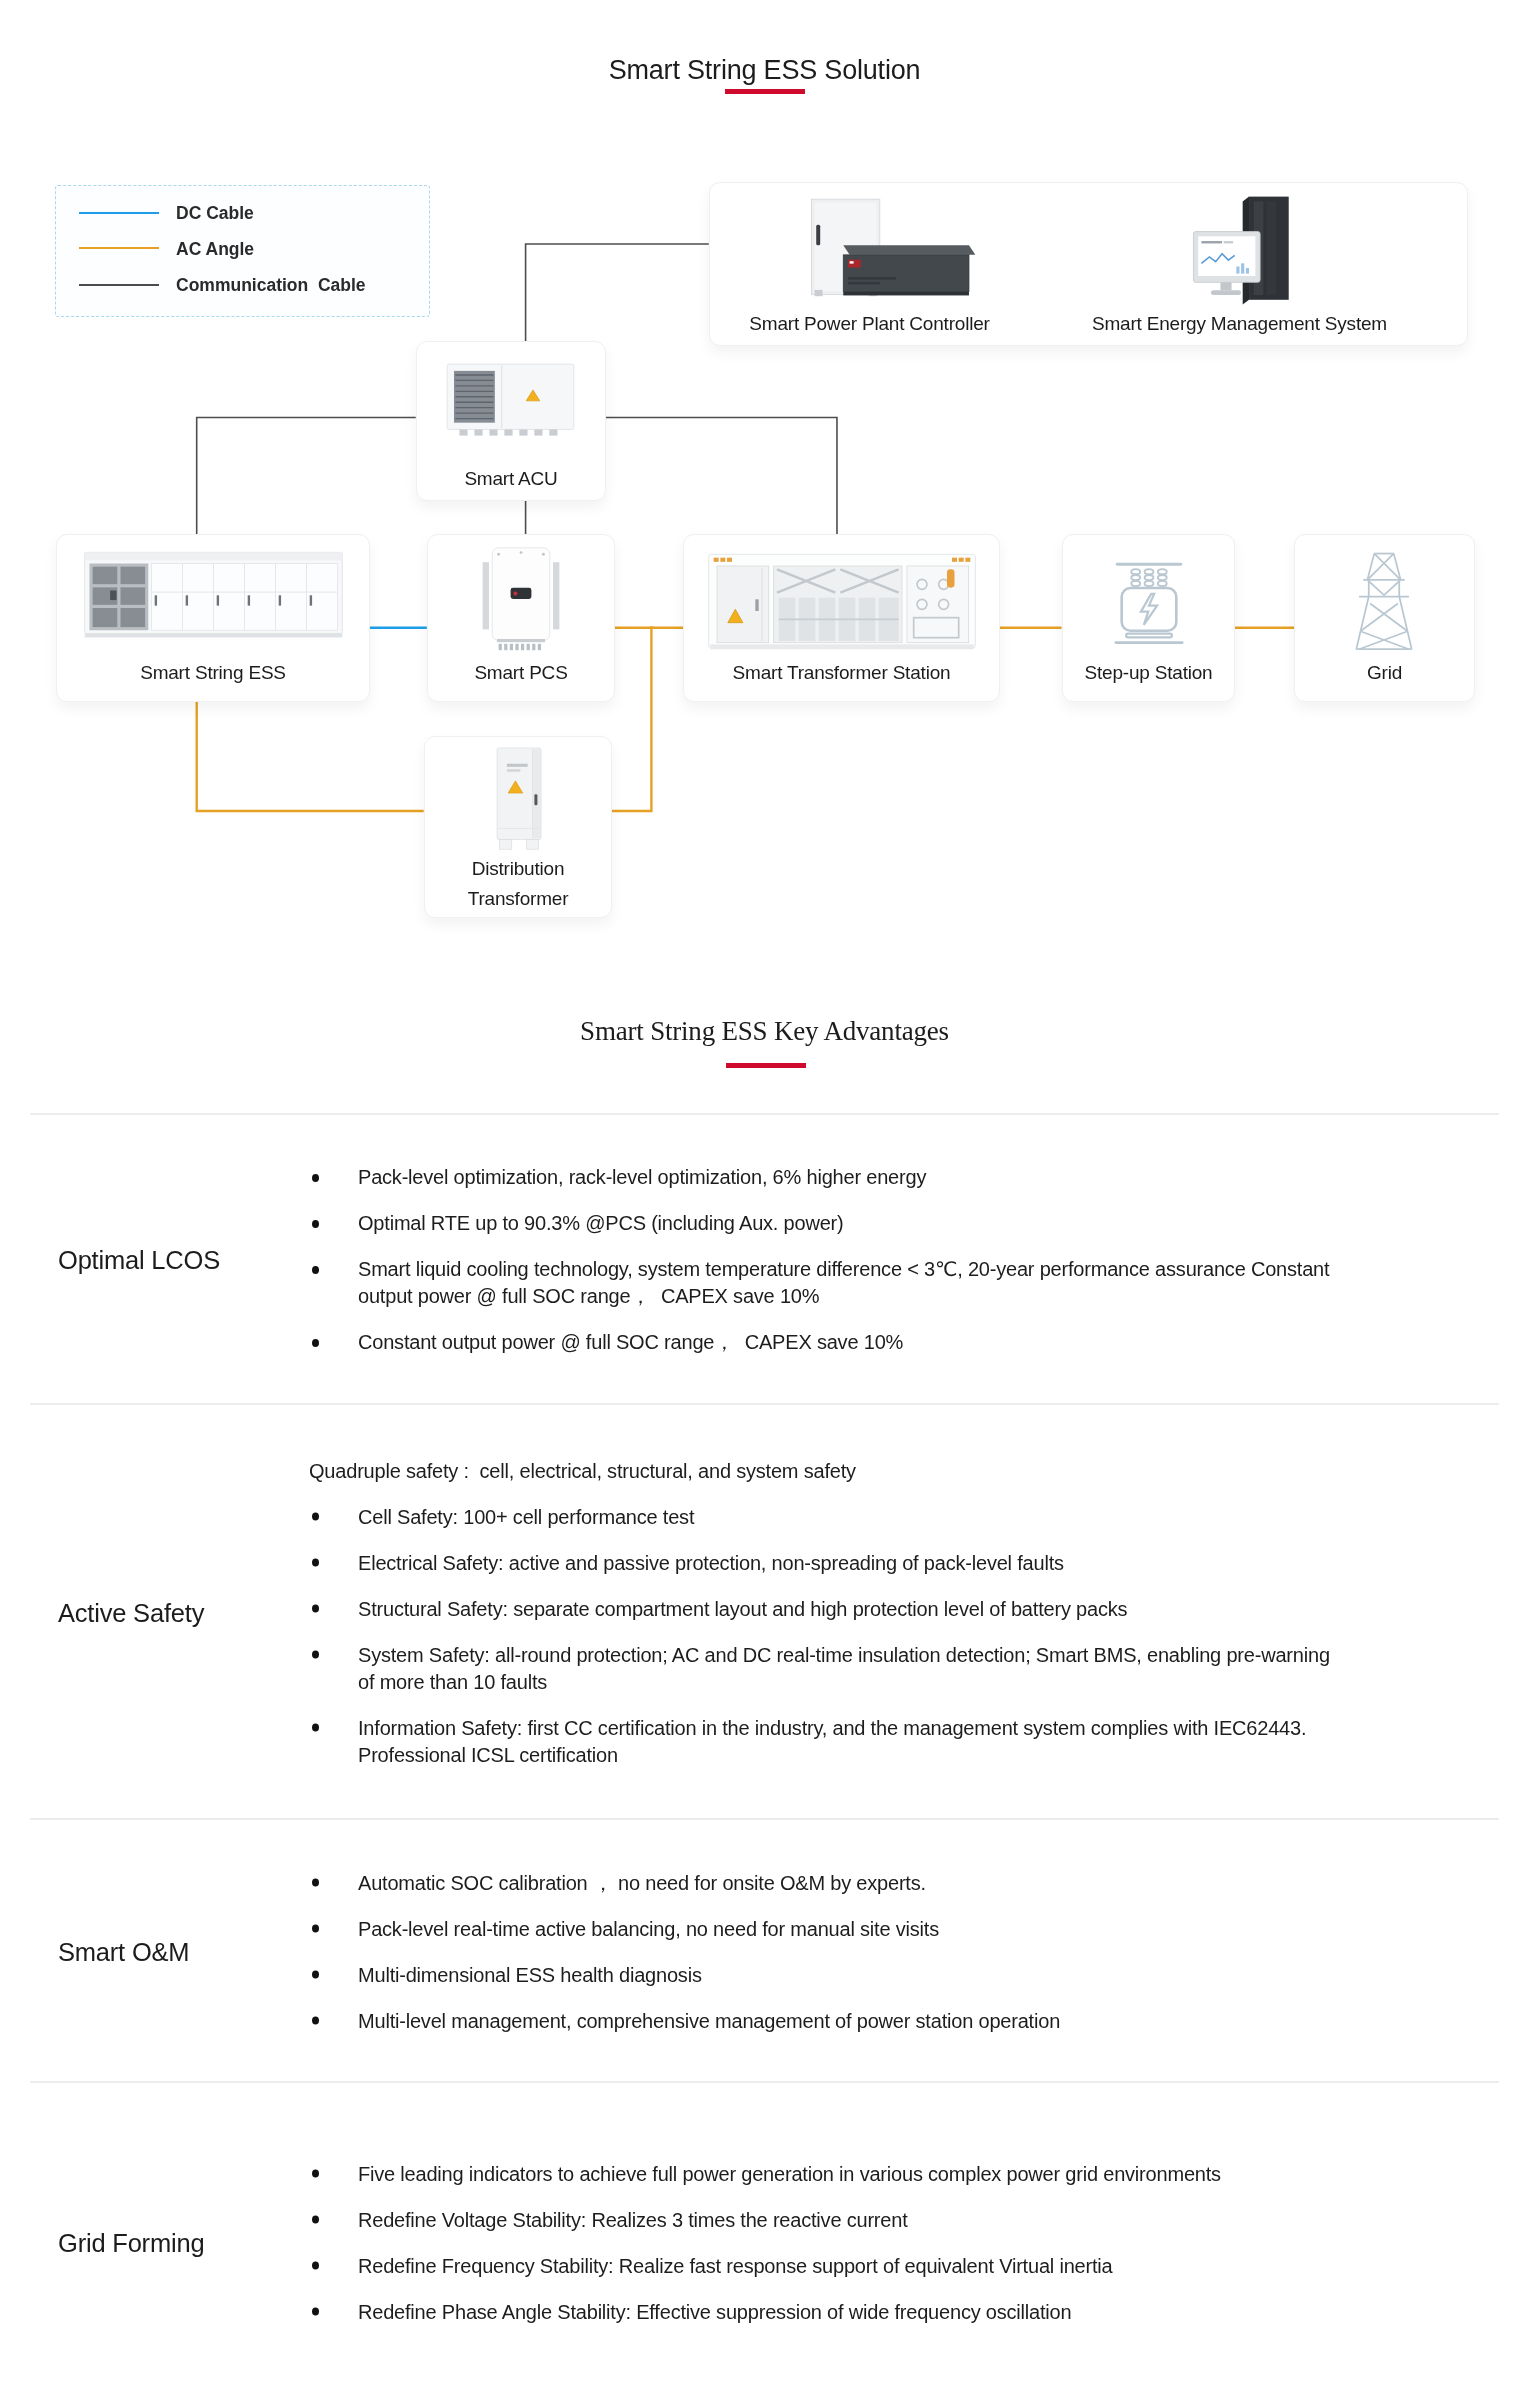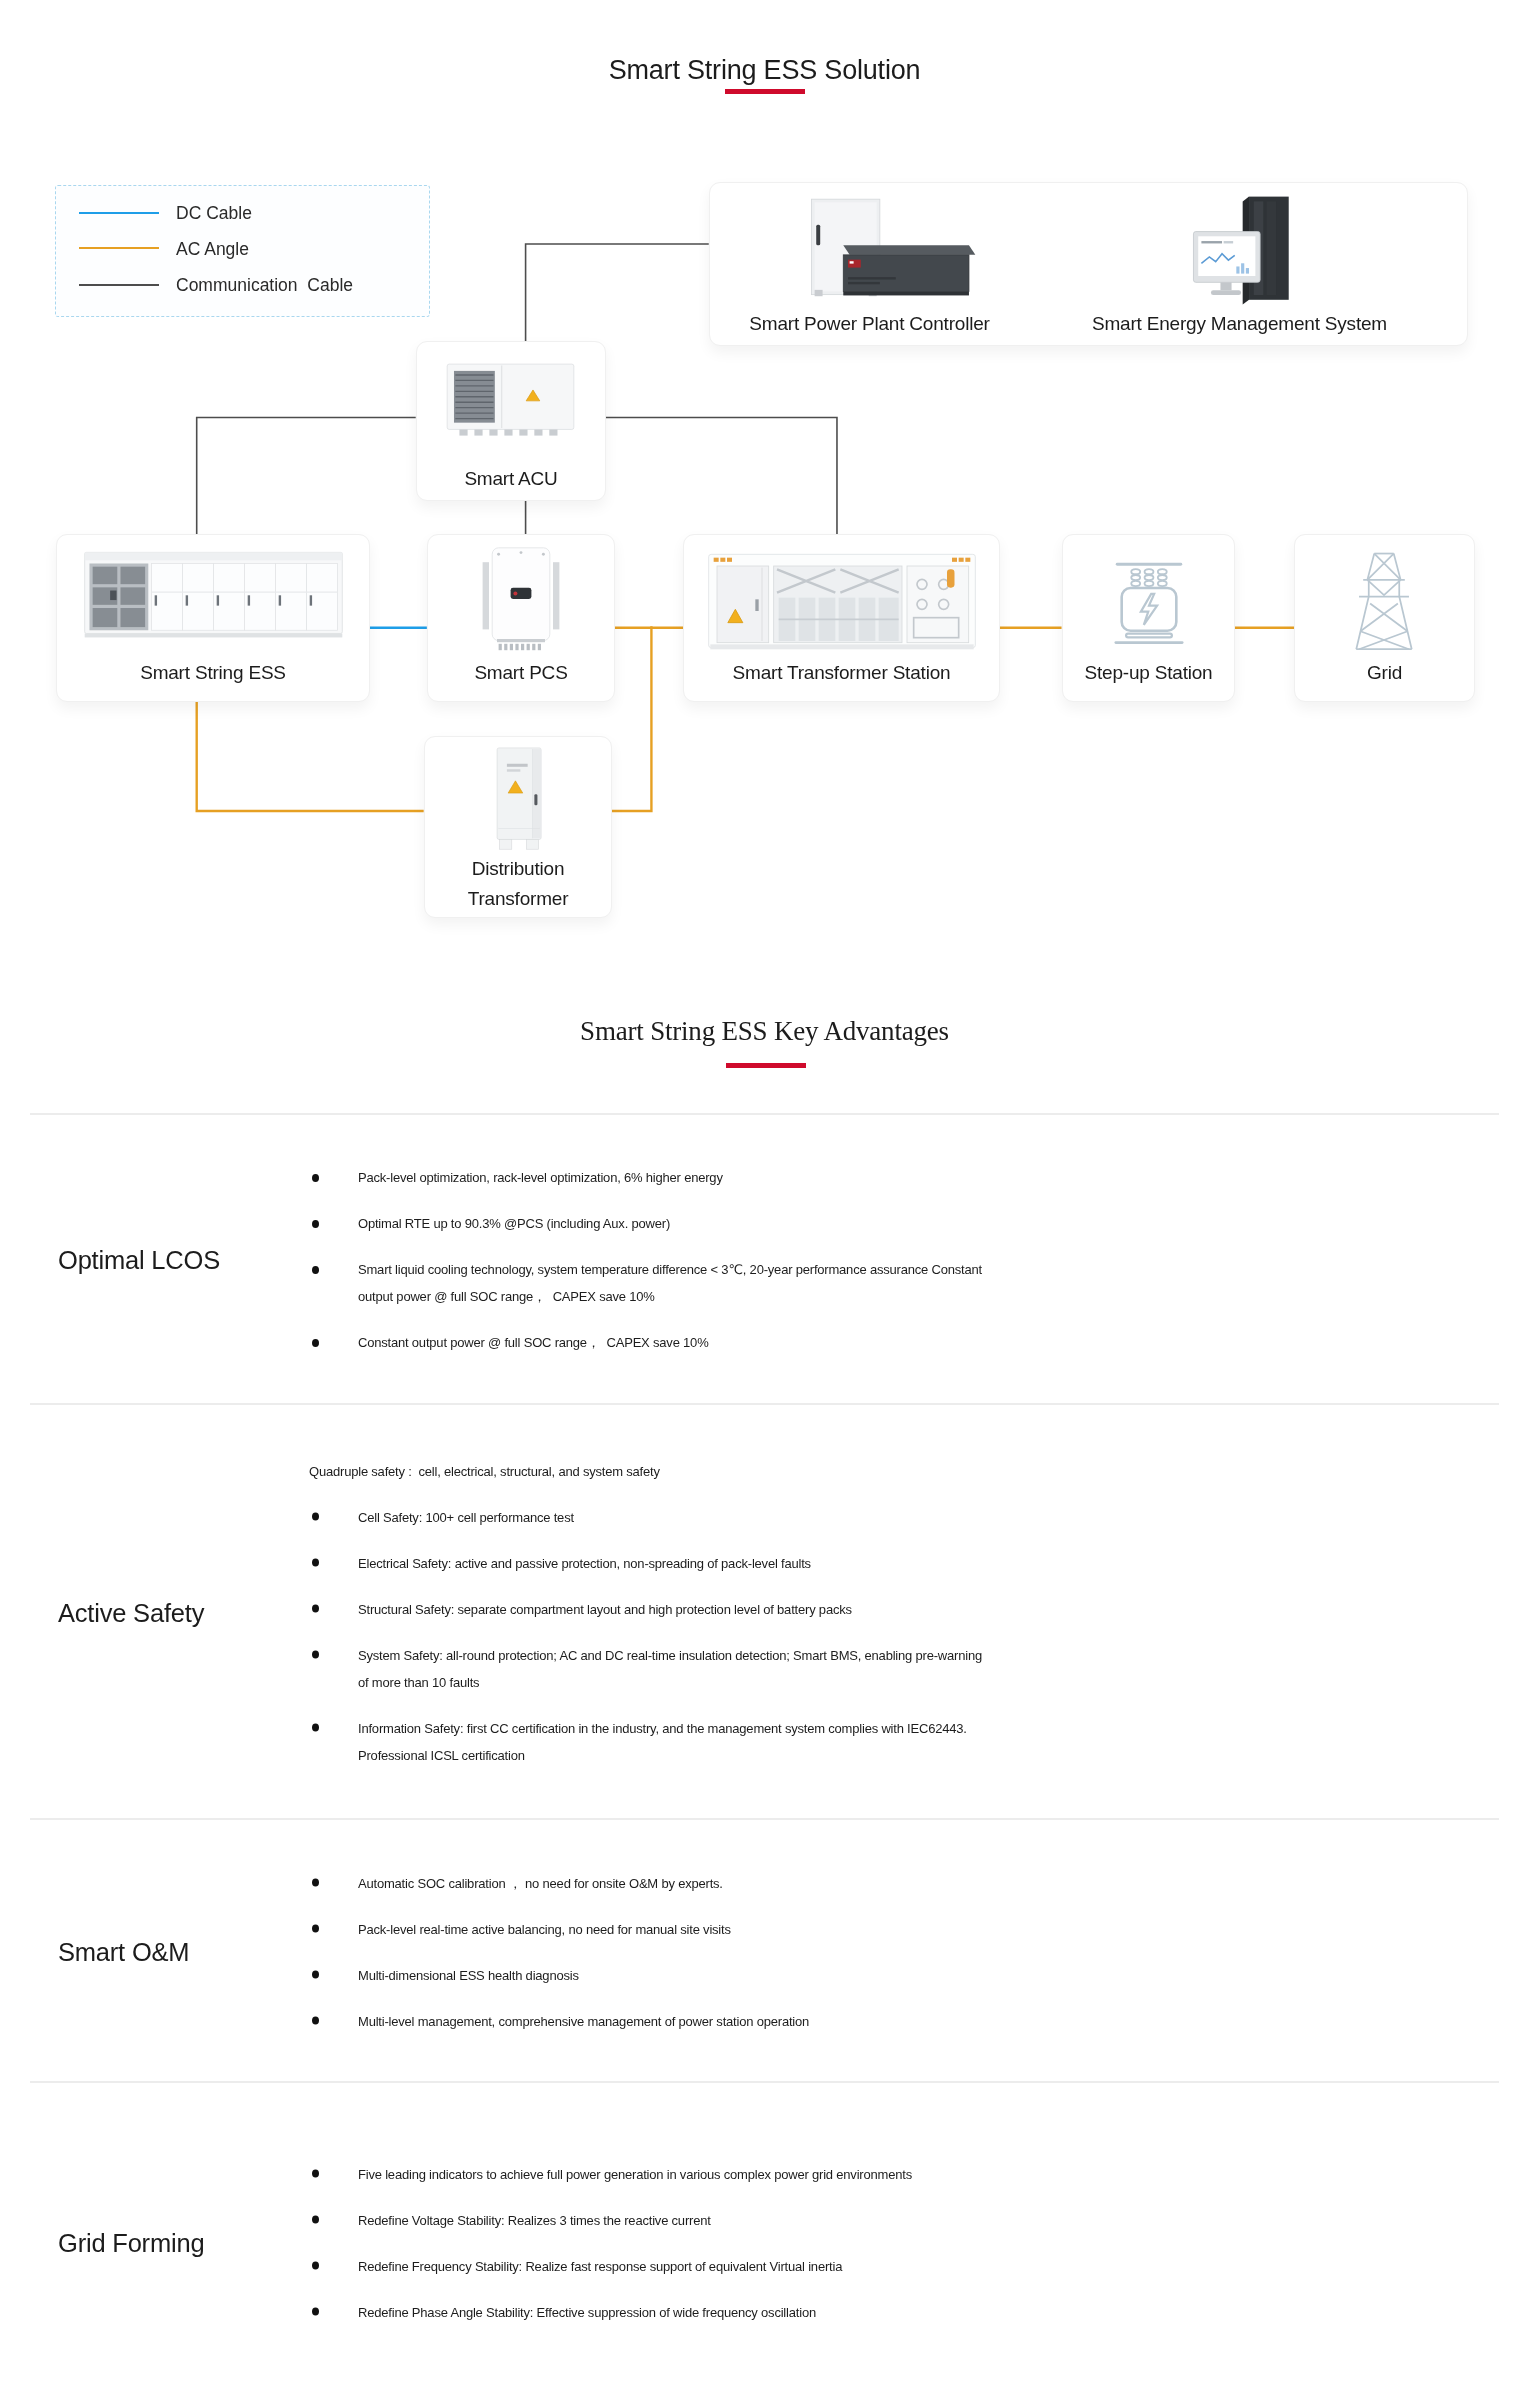--- a/index.html
+++ b/index.html
@@ -12,37 +12,37 @@
   .title-underline{position:absolute;width:80px;height:4.8px;background:var(--accent_red,#CF0A2C);}
   
   .card{position:absolute;background:#fff;border:0.8px solid #f0f0f0;border-radius:11px;
         box-shadow:0 6.4px 14.3px rgba(0,0,0,0.05);z-index:2;}
   .card-label{position:absolute;left:0;width:100%;text-align:center;font-size:19px;
               line-height:24px;color:#1c1c1c;letter-spacing:-0.2px;white-space:nowrap;}
   
   #legend{position:absolute;left:55px;top:185px;width:373px;height:130px;background:#fdfeff;
           border:0.8px dashed #a9d7ef;border-radius:3.2px;z-index:2;}
   .legend-line{position:absolute;left:23px;width:80px;height:2.4px;}
-  .legend-label{position:absolute;left:120px;font-size:17.5px;line-height:21px;color:#2a2a2a;white-space:pre;}
+  .legend-label{position:absolute;left:120px;font-size:17.5px;line-height:21px;color:#2a2a2a;white-space:pre;font-weight:bold;}
   .lg-dc{background:var(--dc_cable,#1E9EE8);}
   .lg-ac{background:var(--ac_cable,#E6A023);}
   .lg-comm{background:var(--comm_cable,#4D4D4D);}
   
   #wires{position:absolute;left:0;top:0;z-index:1;}
   .wire-comm{stroke:var(--comm_cable,#4D4D4D);stroke-width:2;fill:none;}
   .wire-dc{stroke:var(--dc_cable,#1E9EE8);stroke-width:3;fill:none;}
   .wire-ac{stroke:var(--ac_cable,#E6A023);stroke-width:3;fill:none;}
   
   .divider{position:absolute;left:30px;width:1469px;height:2.4px;background:#ececec;}
   .section{position:absolute;left:0;width:1529px;}
   .section-label{position:absolute;left:48px;top:50%;transform:translateY(-50%);
                  font-size:25.5px;letter-spacing:-0.2px;color:#1c1c1c;white-space:nowrap;margin-left:10px;}
   .bullets{position:absolute;left:358px;width:1139px;top:50%;transform:translateY(-50%);
            display:flex;flex-direction:column;gap:19px;}
-  .bullet{position:relative;font-size:13px;line-height:27px;letter-spacing:-0.2px;
+  .bullet{position:relative;font-size:20px;line-height:27px;letter-spacing:-0.2px;
           color:#1d1d1d;white-space:pre-wrap;}
   .bullet .dot{position:absolute;left:-46px;top:9.6px;width:7.2px;height:8px;border-radius:50%;background:#111;}
   .bullet.no-marker{margin-left:-49px;}
 </style>
 </head>
 <body>
 
 <div id="page">
 
   <div class="big-title" style="top:53px;">Smart String ESS Solution</div>

